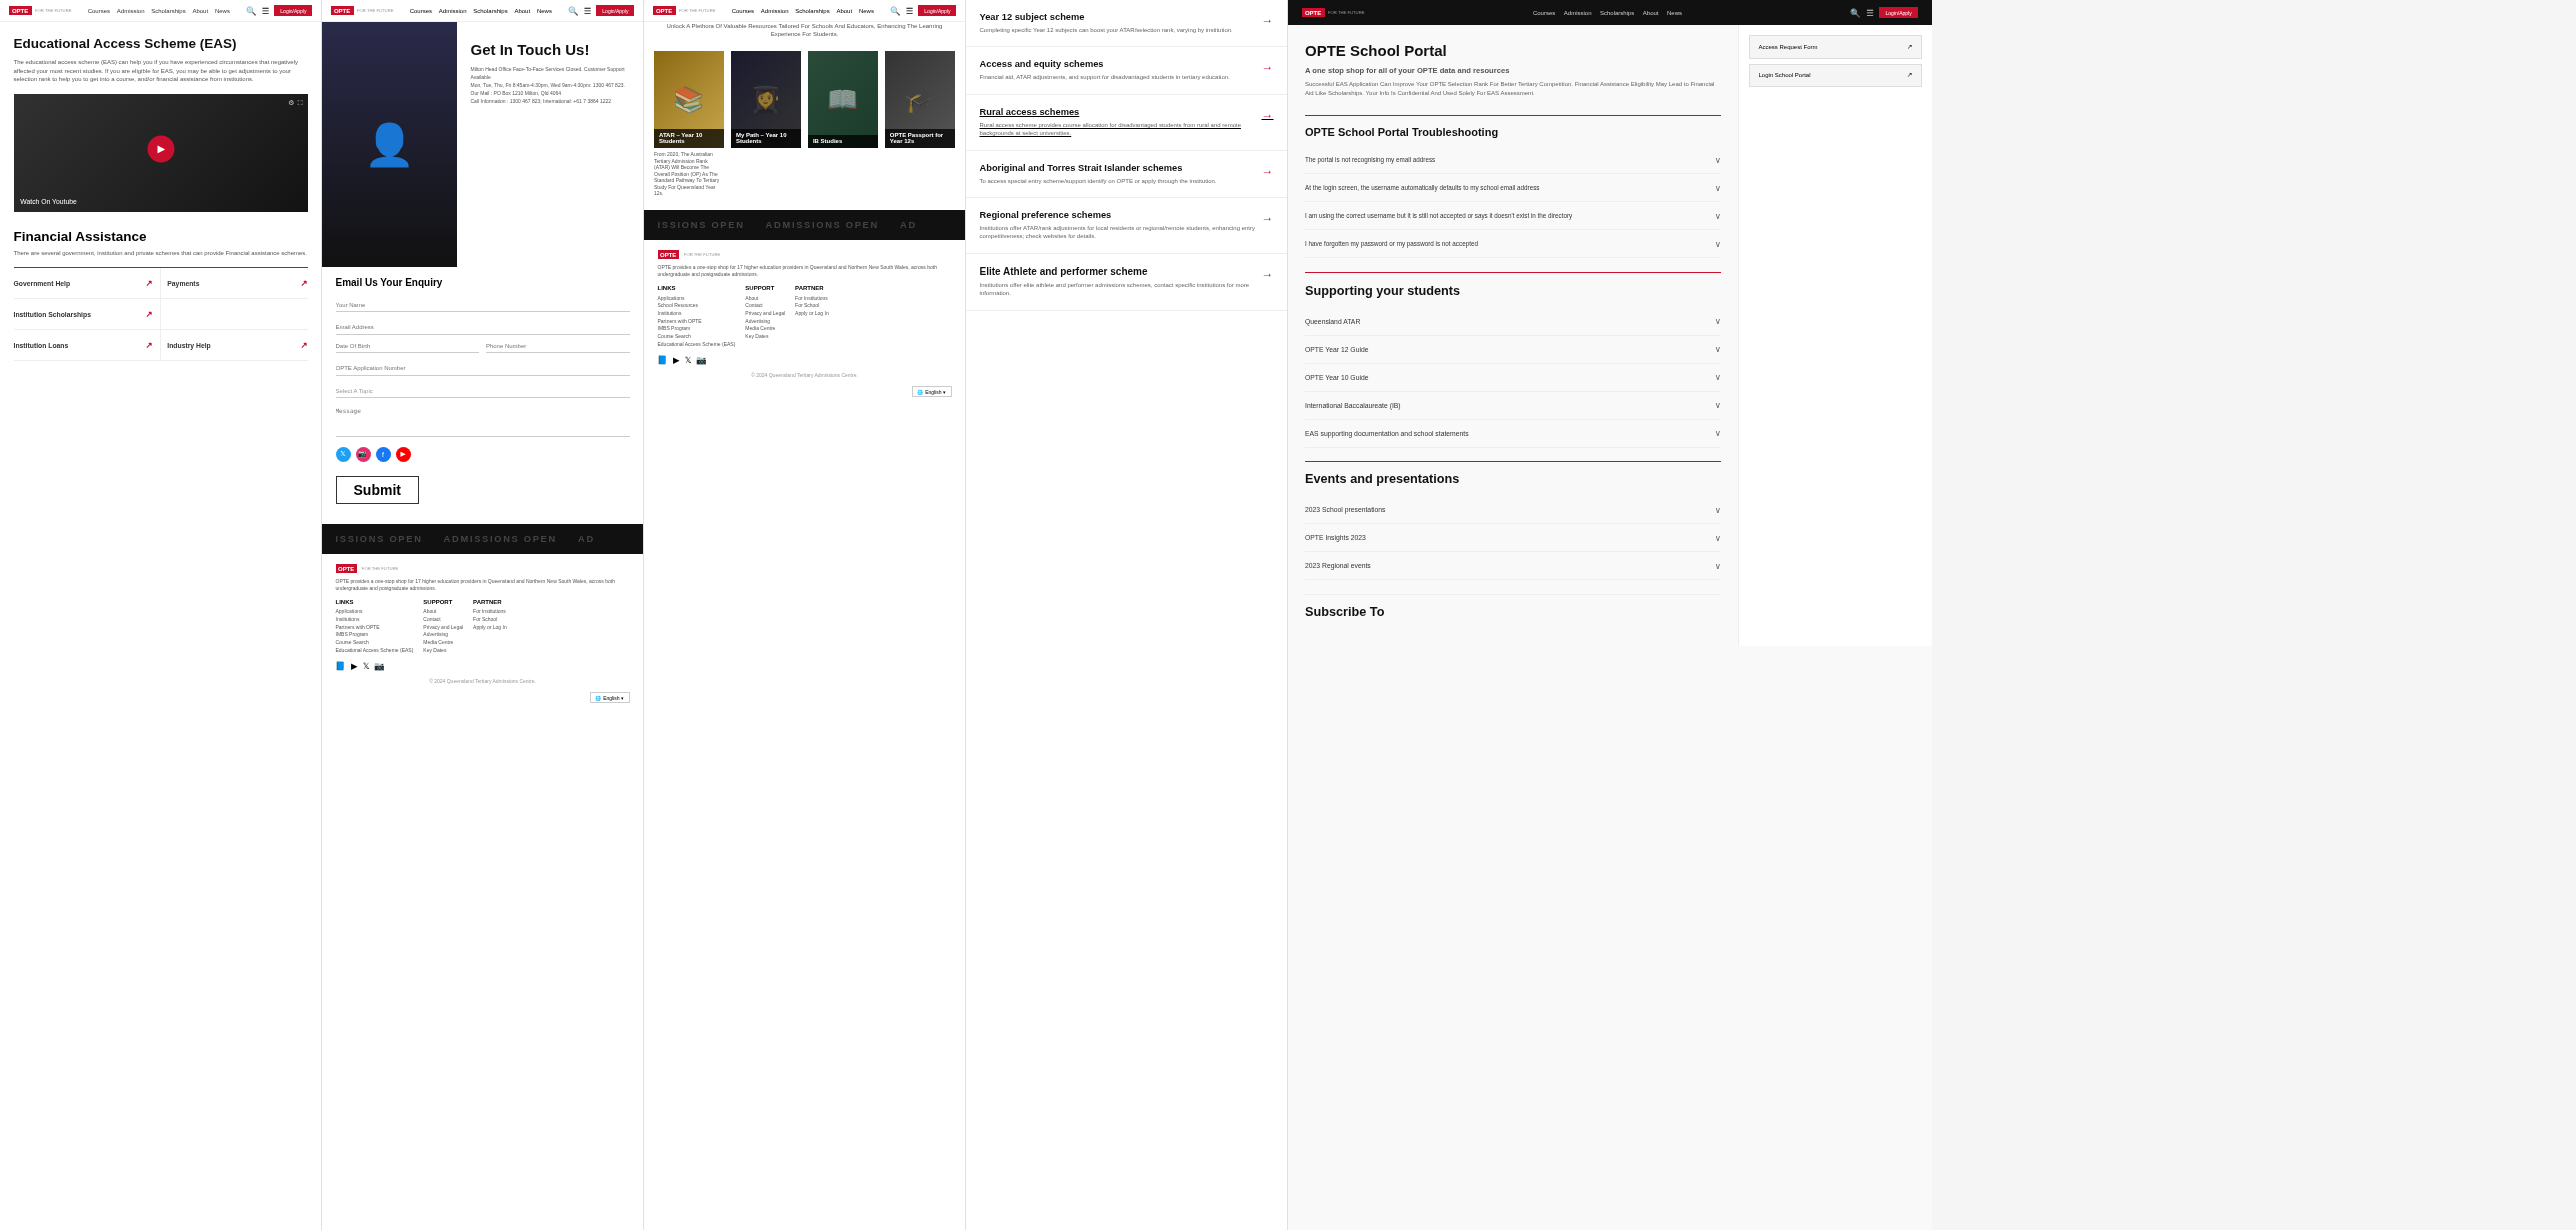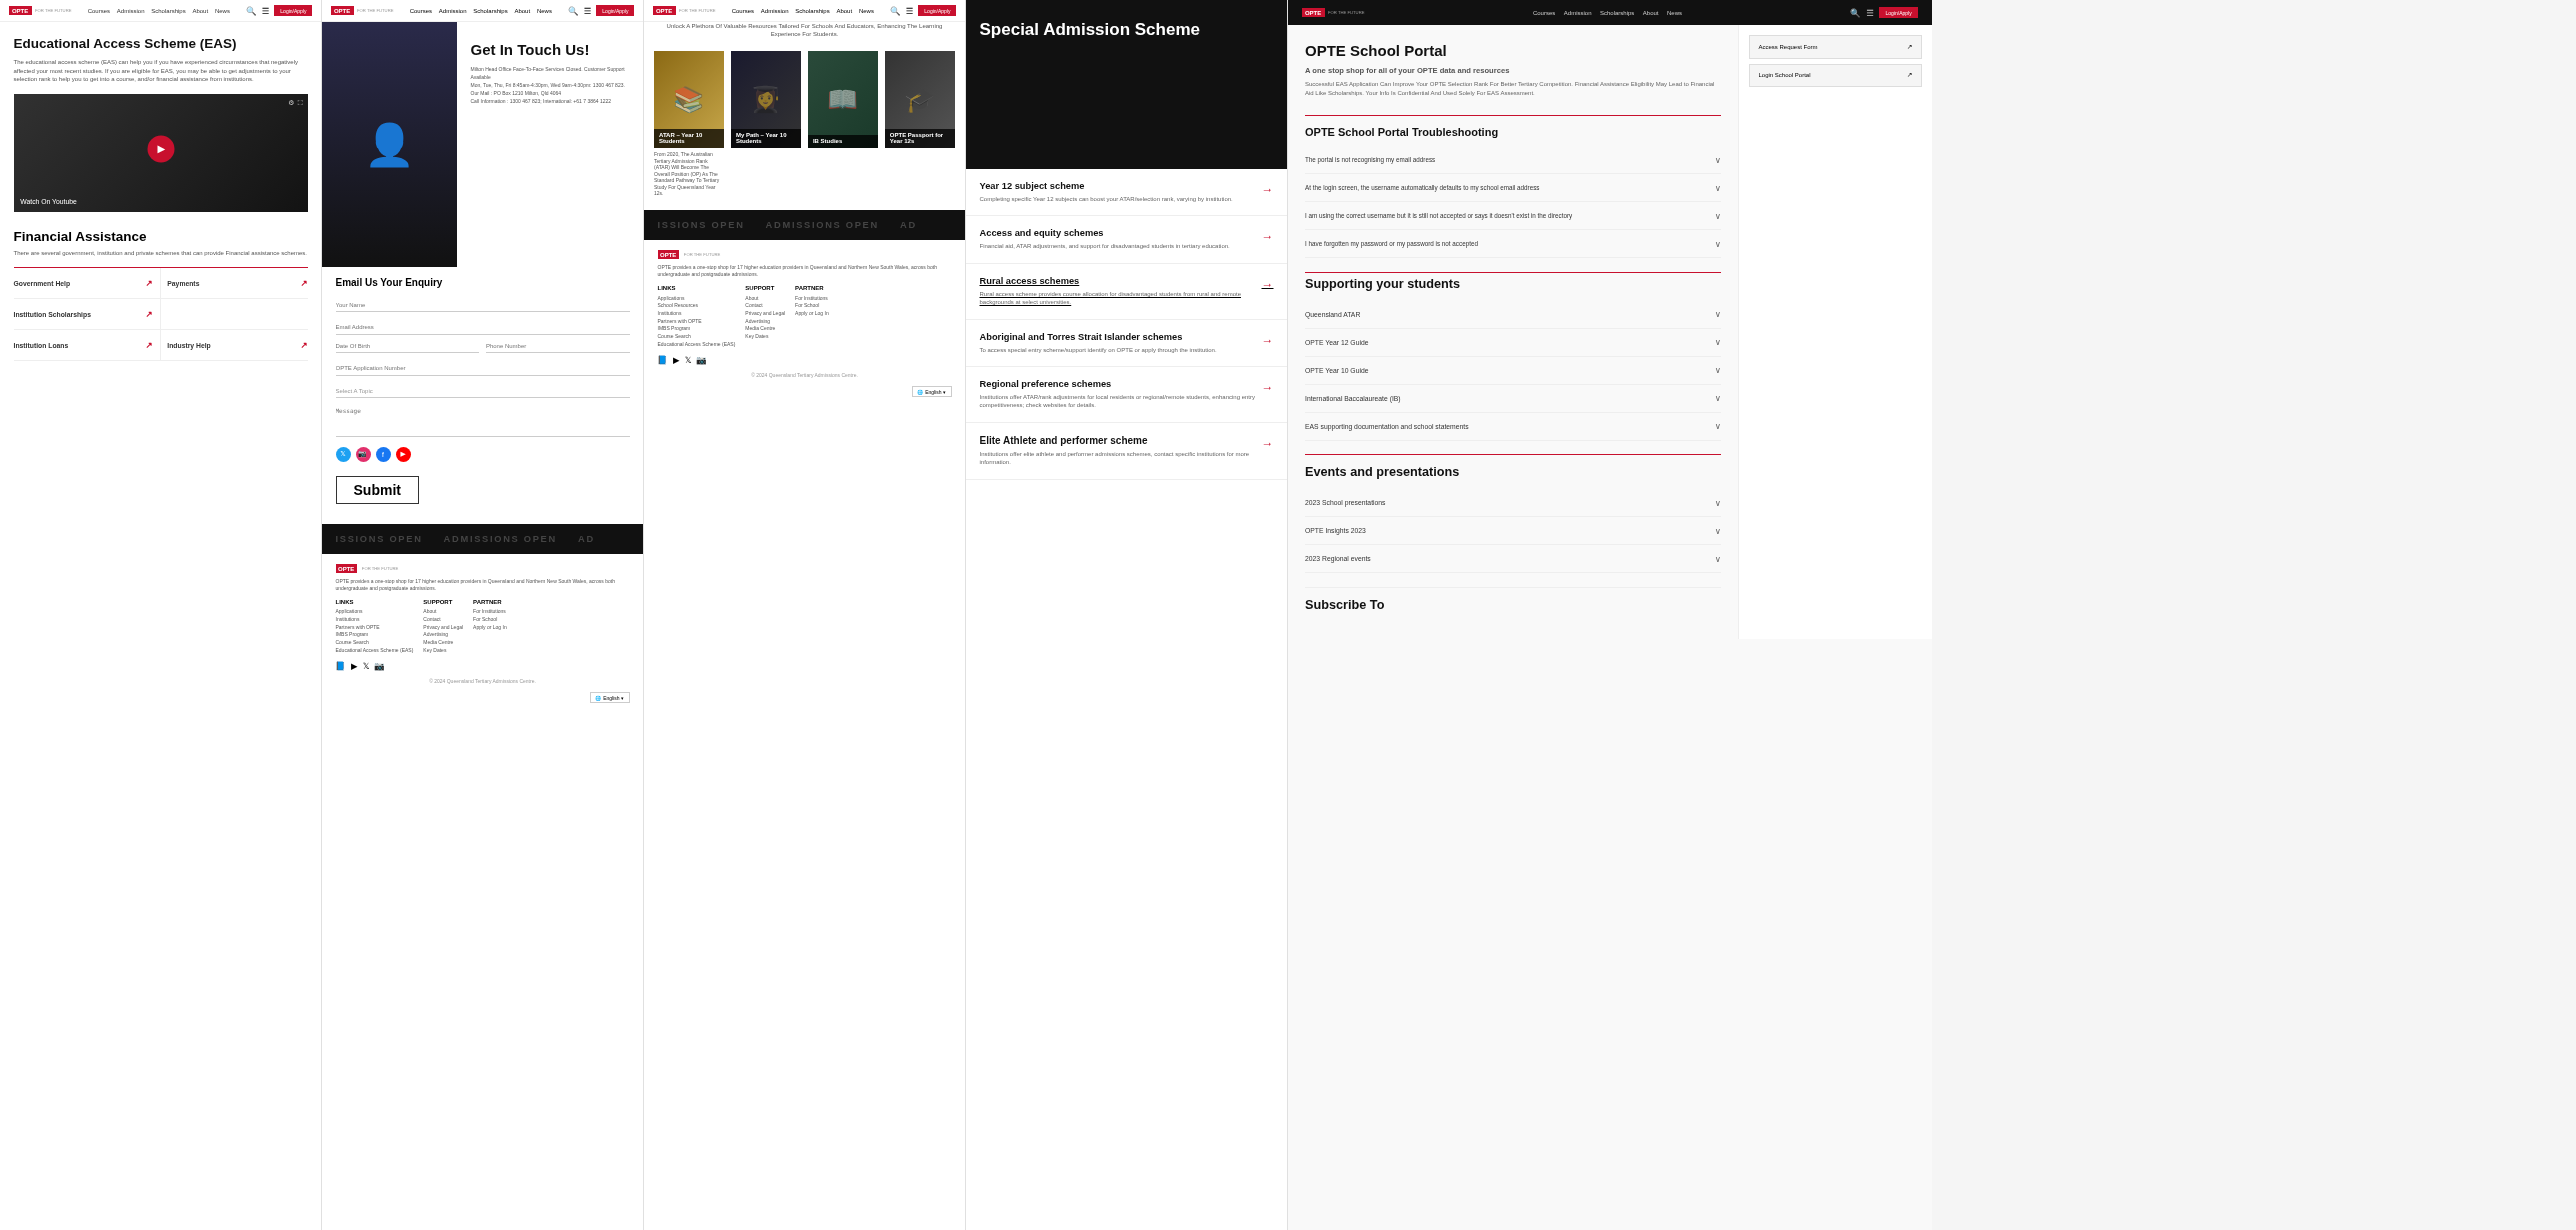--- a/index.html
+++ b/index.html
@@ -319,23 +319,20 @@
       <span style="font-size:8.5px;cursor:pointer;">📷</span>
     </div>
     <p style="font-size:5px;color:#999;margin-top:6.8px;text-align:center;">© 2024 Queensland Tertiary Admissions Centre.</p>
     <div style="text-align:right;margin-top:3.4px;">
       <span style="font-size:5px;border:0.8px solid #ccc;padding:1.7px 5px;cursor:pointer;">🌐 English ▾</span>
     </div>
   </div>
 </div>
 
 <div class="panel panel-4">
-  <div style="background:#111;color:#fff;padding:20px 13.5px;min-height:169px;display:flex;align-items:flex-start;">
-    <h1 style="font-size:17px;font-weight:bold;line-height:1.2;">Special Admission Scheme</h1>
-  </div>
 
   <div>
 
     <div style="border-bottom:0.8px solid #eee;padding:12px 13.5px;cursor:pointer;">
       <div style="display:flex;align-items:flex-start;justify-content:space-between;">
         <h3 style="font-size:9.3px;font-weight:700;color:#111;margin-bottom:3.4px;flex:1;">Year 12 subject scheme</h3>
         <span style="color:#c8102e;font-size:12px;margin-left:6.8px;flex-shrink:0;">→</span>
       </div>
       <p style="font-size:6px;color:#666;line-height:1.4;">Completing specific Year 12 subjects can boost your ATAR/selection rank, varying by institution.</p>
     </div>
@@ -425,21 +422,21 @@
           <span style="font-size:6.3px;color:#333;">I am using the correct username but it is still not accepted or says it doesn't exist in the directory</span>
           <span style="font-size:8.5px;color:#666;">∨</span>
         </div>
         <div style="border-bottom:0.8px solid #eee;padding:8.5px 0;display:flex;justify-content:space-between;align-items:center;cursor:pointer;">
           <span style="font-size:6.3px;color:#333;">I have forgotten my password or my password is not accepted</span>
           <span style="font-size:8.5px;color:#666;">∨</span>
         </div>
       </div>
 
       <div style="margin-top:13.5px;">
-        <h2 style="font-size:12.7px;font-weight:bold;color:#111;margin-bottom:10px;border-top:1.7px solid #c8102e;padding-top:4px;">Supporting your students</h2>
+        <h2 style="font-size:12.7px;font-weight:bold;color:#111;margin-bottom:10px;border-top:1.7px solid #c8102e;padding-top:11px;">Supporting your students</h2>
         <div>
           <div style="border-bottom:0.8px solid #eee;padding:8.5px 0;display:flex;justify-content:space-between;align-items:center;cursor:pointer;">
             <span style="font-size:6.8px;color:#333;">Queensland ATAR</span>
             <span style="font-size:8.5px;color:#666;">∨</span>
           </div>
           <div style="border-bottom:0.8px solid #eee;padding:8.5px 0;display:flex;justify-content:space-between;align-items:center;cursor:pointer;">
             <span style="font-size:6.8px;color:#333;">OPTE Year 12 Guide</span>
             <span style="font-size:8.5px;color:#666;">∨</span>
           </div>
           <div style="border-bottom:0.8px solid #eee;padding:8.5px 0;display:flex;justify-content:space-between;align-items:center;cursor:pointer;">

